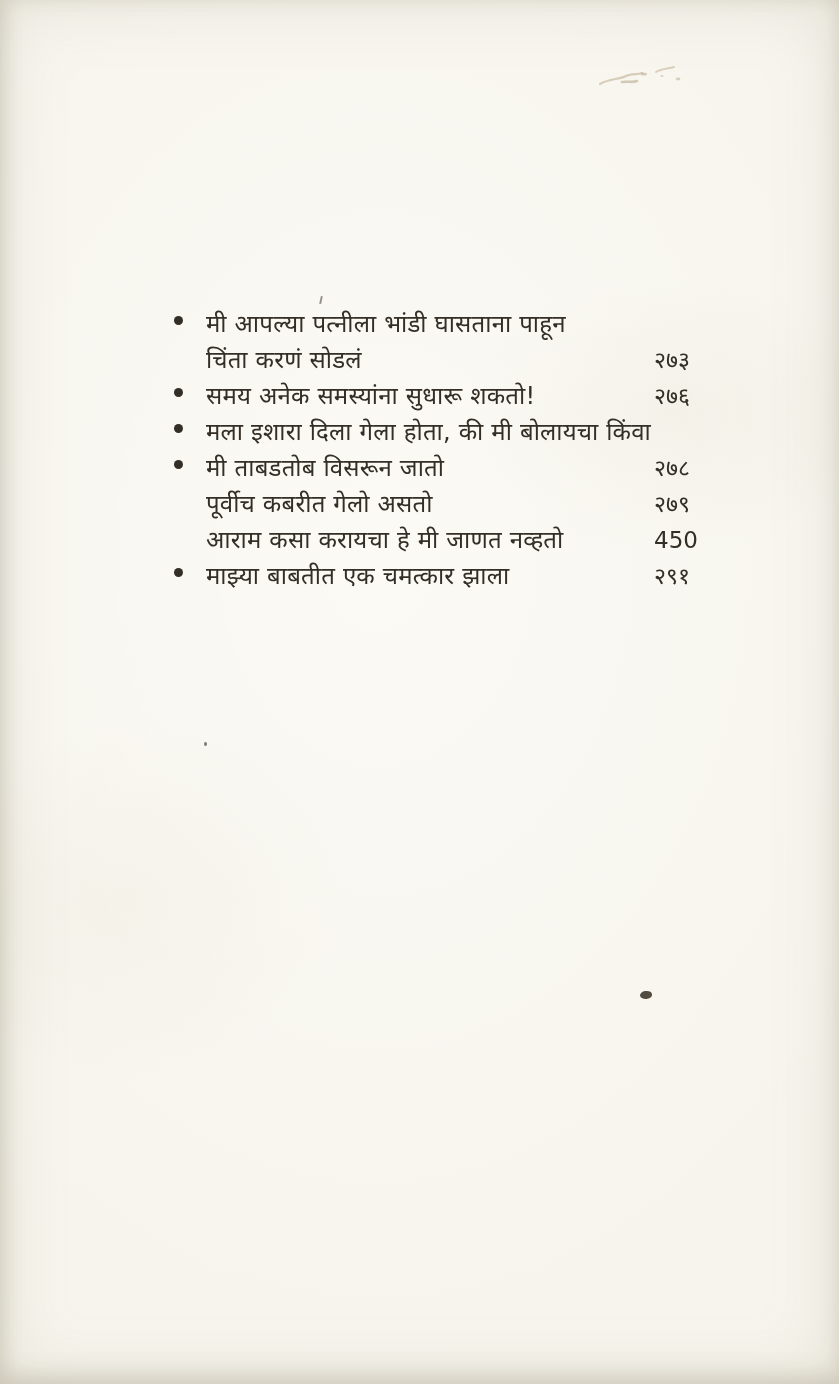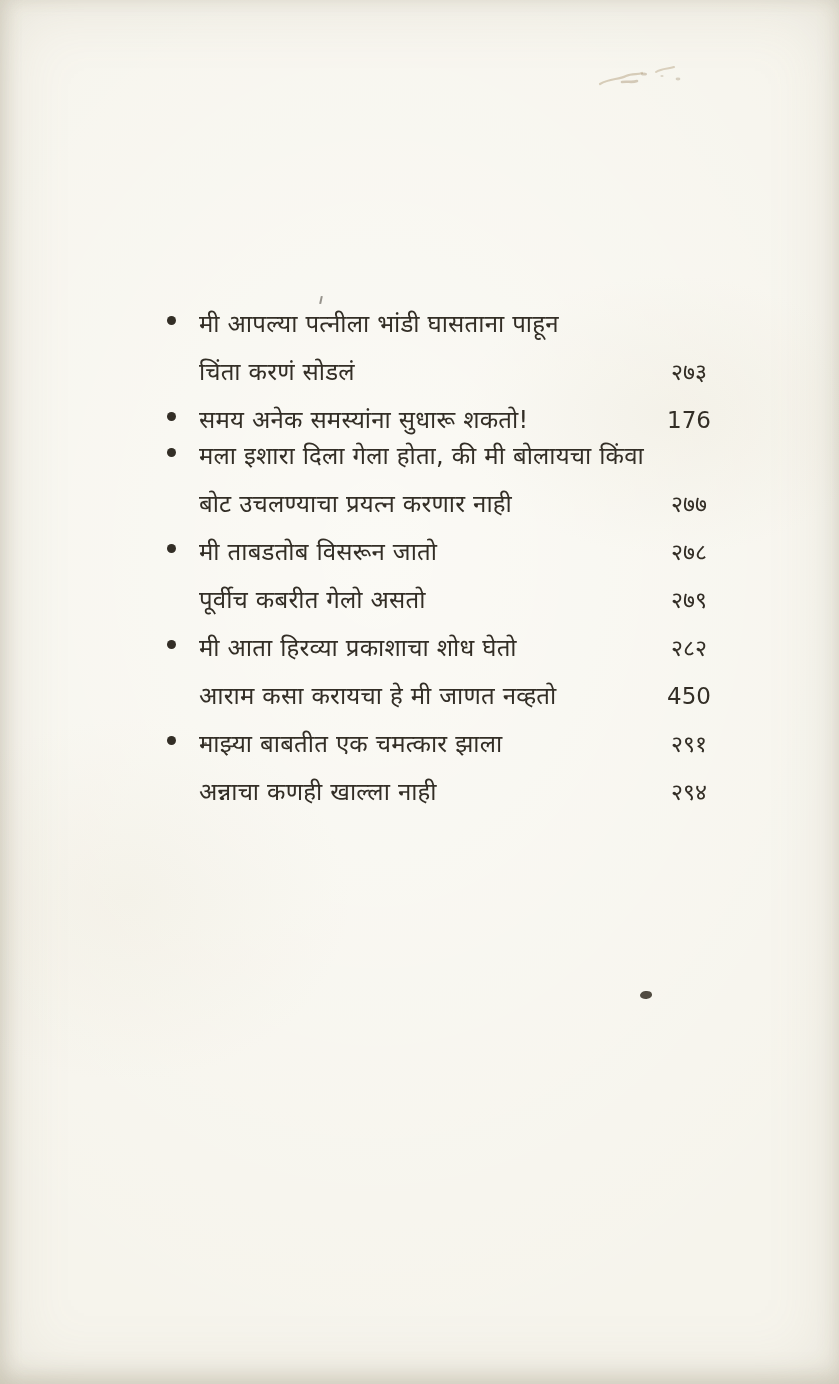--- a/index.html
+++ b/index.html
@@ -25,21 +25,21 @@
     position: absolute;
     inset: 0;
     pointer-events: none;
     box-shadow:
       inset 0 0 70px rgba(150,140,112,0.18),
       inset 0 -10px 22px rgba(130,120,92,0.20),
       inset 6px 0 18px rgba(150,140,112,0.12);
   }
   .toc {
     position: absolute;
-    left: 165px;
+    left: 172px;
     top: 306px;
     width: 566px;
     color: var(--ink, #332e26);
     font-size: 24px;
     line-height: 36px;
   }
   .toc-line {
     display: flex;
     align-items: baseline;
   }
@@ -58,23 +58,22 @@
     background: var(--ink, #332e26);
   }
   .line-text {
     flex: 1 1 auto;
     white-space: nowrap;
     letter-spacing: 0.2px;
   }
   .page-num {
     flex: 0 0 84px;
     width: 84px;
-    text-align: center;
+    text-align: left;
     font-size: 23px;
-    margin-top: 12px;
   }
   .smudge {
     position: absolute;
     left: 592px;
     top: 52px;
     width: 120px;
     height: 45px;
     opacity: 0.75;
   }
   .ink-dot {
@@ -134,70 +133,53 @@
       <div class="toc-line">
     <span class="bullet-cell"></span>
     <span class="line-text">चिंता करणं सोडलं</span>
     <span class="page-num">२७३</span>
   </div>
       <div class="toc-line">
     <span class="bullet-cell">
           <span class="bullet-dot"></span>
         </span>
     <span class="line-text">समय अनेक समस्यांना सुधारू शकतो!</span>
-    <span class="page-num">176</span>
+    <span class="page-num">२७६</span>
   </div>
       <div class="toc-line">
     <span class="bullet-cell">
           <span class="bullet-dot"></span>
         </span>
     <span class="line-text">मला इशारा दिला गेला होता, की मी बोलायचा किंवा</span>
     <span class="page-num"></span>
-  </div>
-      <div class="toc-line">
-    <span class="bullet-cell"></span>
-    <span class="line-text">बोट उचलण्याचा प्रयत्न करणार नाही</span>
-    <span class="page-num">२७७</span>
   </div>
       <div class="toc-line">
     <span class="bullet-cell">
           <span class="bullet-dot"></span>
         </span>
     <span class="line-text">मी ताबडतोब विसरून जातो</span>
     <span class="page-num">२७८</span>
   </div>
       <div class="toc-line">
     <span class="bullet-cell"></span>
     <span class="line-text">पूर्वीच कबरीत गेलो असतो</span>
     <span class="page-num">२७९</span>
   </div>
       <div class="toc-line">
-    <span class="bullet-cell">
-          <span class="bullet-dot"></span>
-        </span>
-    <span class="line-text">मी आता हिरव्या प्रकाशाचा शोध घेतो</span>
-    <span class="page-num">२८२</span>
-  </div>
-      <div class="toc-line">
     <span class="bullet-cell"></span>
     <span class="line-text">आराम कसा करायचा हे मी जाणत नव्हतो</span>
     <span class="page-num">450</span>
   </div>
       <div class="toc-line">
     <span class="bullet-cell">
           <span class="bullet-dot"></span>
         </span>
     <span class="line-text">माझ्या बाबतीत एक चमत्कार झाला</span>
     <span class="page-num">२९१</span>
   </div>
-      <div class="toc-line">
-    <span class="bullet-cell"></span>
-    <span class="line-text">अन्नाचा कणही खाल्ला नाही</span>
-    <span class="page-num">२९४</span>
-  </div>
     </div>
 
   <div class="tick-mark"></div>
   <div class="stray-speck"></div>
   <div class="ink-dot"></div>
 
   <div class="vignette"></div>
 </div>
 
 </body></html>

